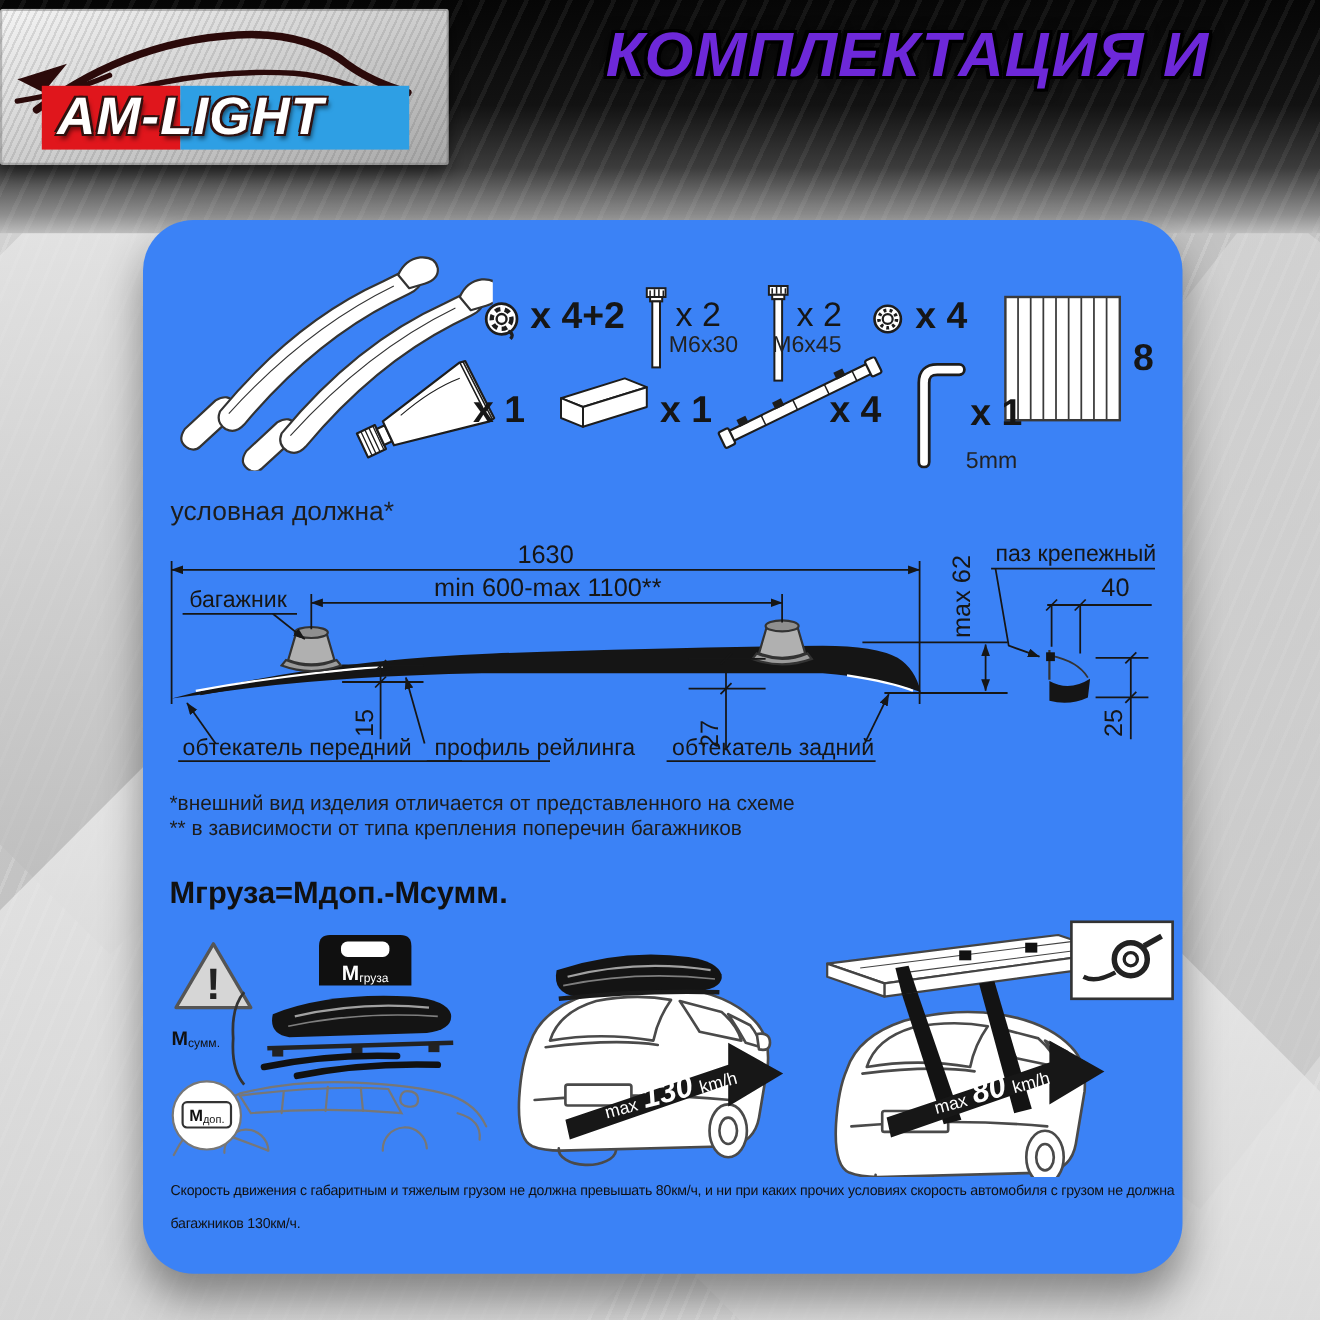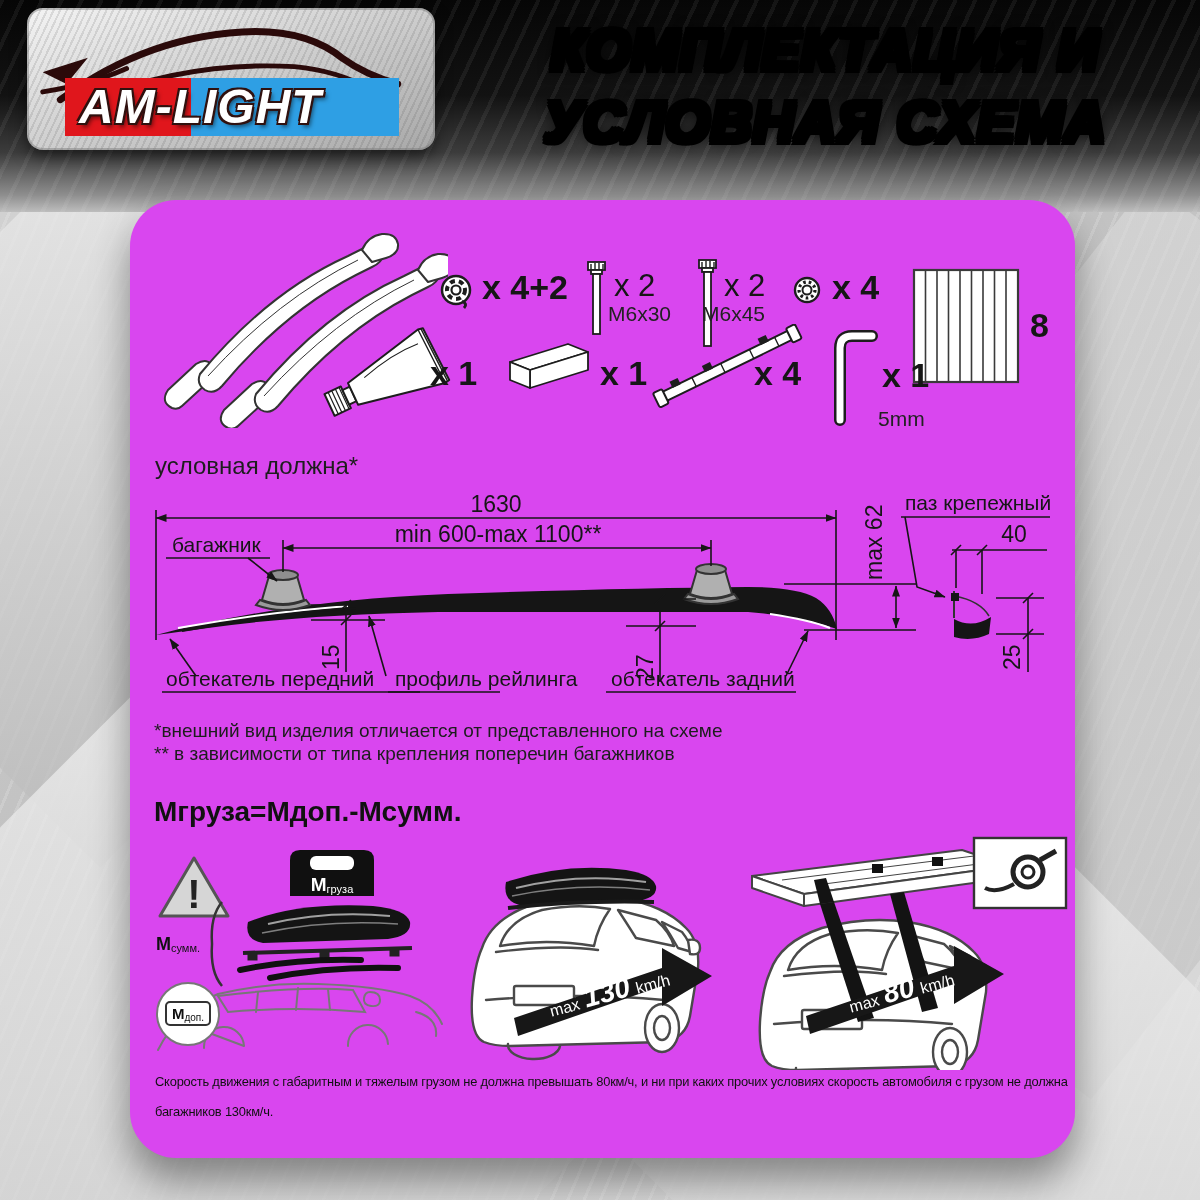--- a/index.html
+++ b/index.html
@@ -25,46 +25,46 @@
   .shard4{right:-60px;bottom:-220px;width:520px;height:520px;transform:rotate(45deg);
     background:linear-gradient(135deg,#efefef,#cccccc);opacity:.8;}
   .top-band{
     position:absolute;left:0;top:0;width:1200px;height:212px;
     background:
       repeating-linear-gradient(115deg, rgba(255,255,255,.06) 0 4px, rgba(0,0,0,0) 4px 18px),
       linear-gradient(180deg,#060606 0%,#121212 45%,#3c3c3c 72%,#8e8e8e 92%,#bdbdbd 100%);
   }
   
   .logo-box{
-    position:absolute;left:27px;top:8px;width:408px;height:142px;border-radius:16px;
+    position:absolute;left:0;top:8px;width:408px;height:142px;border-radius:3px;
     background:
       repeating-linear-gradient(115deg, rgba(70,70,70,.14) 0 2px, rgba(0,0,0,0) 2px 6px),
       linear-gradient(160deg,#f4f4f4 0%,#d2d2d2 45%,#a8a8a8 100%);
     box-shadow:0 6px 16px rgba(0,0,0,.55), inset 0 0 0 2px rgba(120,120,120,.45);
   }
   .logo-silhouette{position:absolute;left:4px;top:2px;}
   .logo-red{position:absolute;left:38px;top:70px;width:126px;height:58px;background:#e0161c;}
   .logo-blue{position:absolute;left:164px;top:70px;width:208px;height:58px;background:#2e9fe4;}
   .logo-text{
     position:absolute;left:52px;top:70px;width:330px;height:58px;line-height:58px;
     font-size:48px;font-weight:900;font-style:italic;color:#fff;letter-spacing:1px;
     text-shadow:2px 2px 0 #30110f, -2px 2px 0 #30110f, 2px -2px 0 #30110f, -2px -2px 0 #30110f, 3px 4px 4px rgba(0,0,0,.5);
     white-space:nowrap;
   }
   
   .title{
     position:absolute;left:455px;top:14px;width:740px;text-align:center;
-    color:#000000;font-weight:800;font-style:italic;font-size:57px;line-height:72px;letter-spacing:1px;
+    color:#6d28d9;font-weight:800;font-style:italic;font-size:57px;line-height:72px;letter-spacing:1px;
     text-shadow:0 3px 0 #000,0 -3px 0 #000,3px 0 0 #000,-3px 0 0 #000,3px 3px 0 #000,-3px 3px 0 #000,3px -3px 0 #000,-3px -3px 0 #000,0 0 14px rgba(0,0,0,.9);
     white-space:nowrap;
   }
   
   .card{
     position:absolute;left:130px;top:200px;width:945px;height:958px;border-radius:46px;
-    background:#d946ef;box-shadow:0 22px 38px rgba(0,0,0,.4);
+    background:#3b82f6;box-shadow:0 22px 38px rgba(0,0,0,.4);
   }
   .card .abs{position:absolute;}
   .qty{font-weight:normal;font-size:31px;color:#161616;white-space:nowrap;line-height:1;}
   .qty-big{font-weight:bold;font-size:34px;color:#161616;line-height:1;}
   .size-label{font-size:21px;color:#222;white-space:nowrap;line-height:1;}
   .scheme-title{font-size:24px;color:#1d1d1d;}
   .footnote{font-size:19px;color:#1d1d1d;white-space:nowrap;}
   .formula{font-size:28px;font-weight:bold;color:#111;white-space:nowrap;text-align:right;}
   .fineprint{font-size:13px;color:#111;white-space:nowrap;letter-spacing:-.2px;transform:scaleX(.99);transform-origin:left;}
   svg text{font-family:"Liberation Sans", sans-serif;}
@@ -91,21 +91,20 @@
         <path d="M16,64 L54,52 L36,74 Z" fill="#2b0a0a" stroke-width="3"></path>
       </g>
     </svg>
     <div class="logo-red"></div>
     <div class="logo-blue"></div>
     <div class="logo-text">AM-LIGHT</div>
   </div>
 
   <div class="title">
     <div>КОМПЛЕКТАЦИЯ И</div>
-    <div>УСЛОВНАЯ СХЕМА</div>
   </div>
 
   <div class="card">
 
     <svg class="abs" style="left:18px;top:20px" width="300" height="208" viewBox="0 0 300 208">
       <g fill="#fff" stroke="#333" stroke-width="2" stroke-linejoin="round">
         <g>
           <path d="M24,188 Q12,182 20,170 L48,144 Q60,137 65,147 Q68,156 58,164 L34,186 Q30,190 24,188 Z"></path>
           <path d="M52,154 Q120,72 200,36 L216,28 Q230,22 234,32 Q237,41 224,47 L208,55 Q136,92 74,166 Q66,175 57,170 Q48,164 52,154 Z"></path>
           <path d="M214,30 Q220,16 234,14 Q248,13 250,24 Q251,34 238,38 L224,42 Z"></path>

